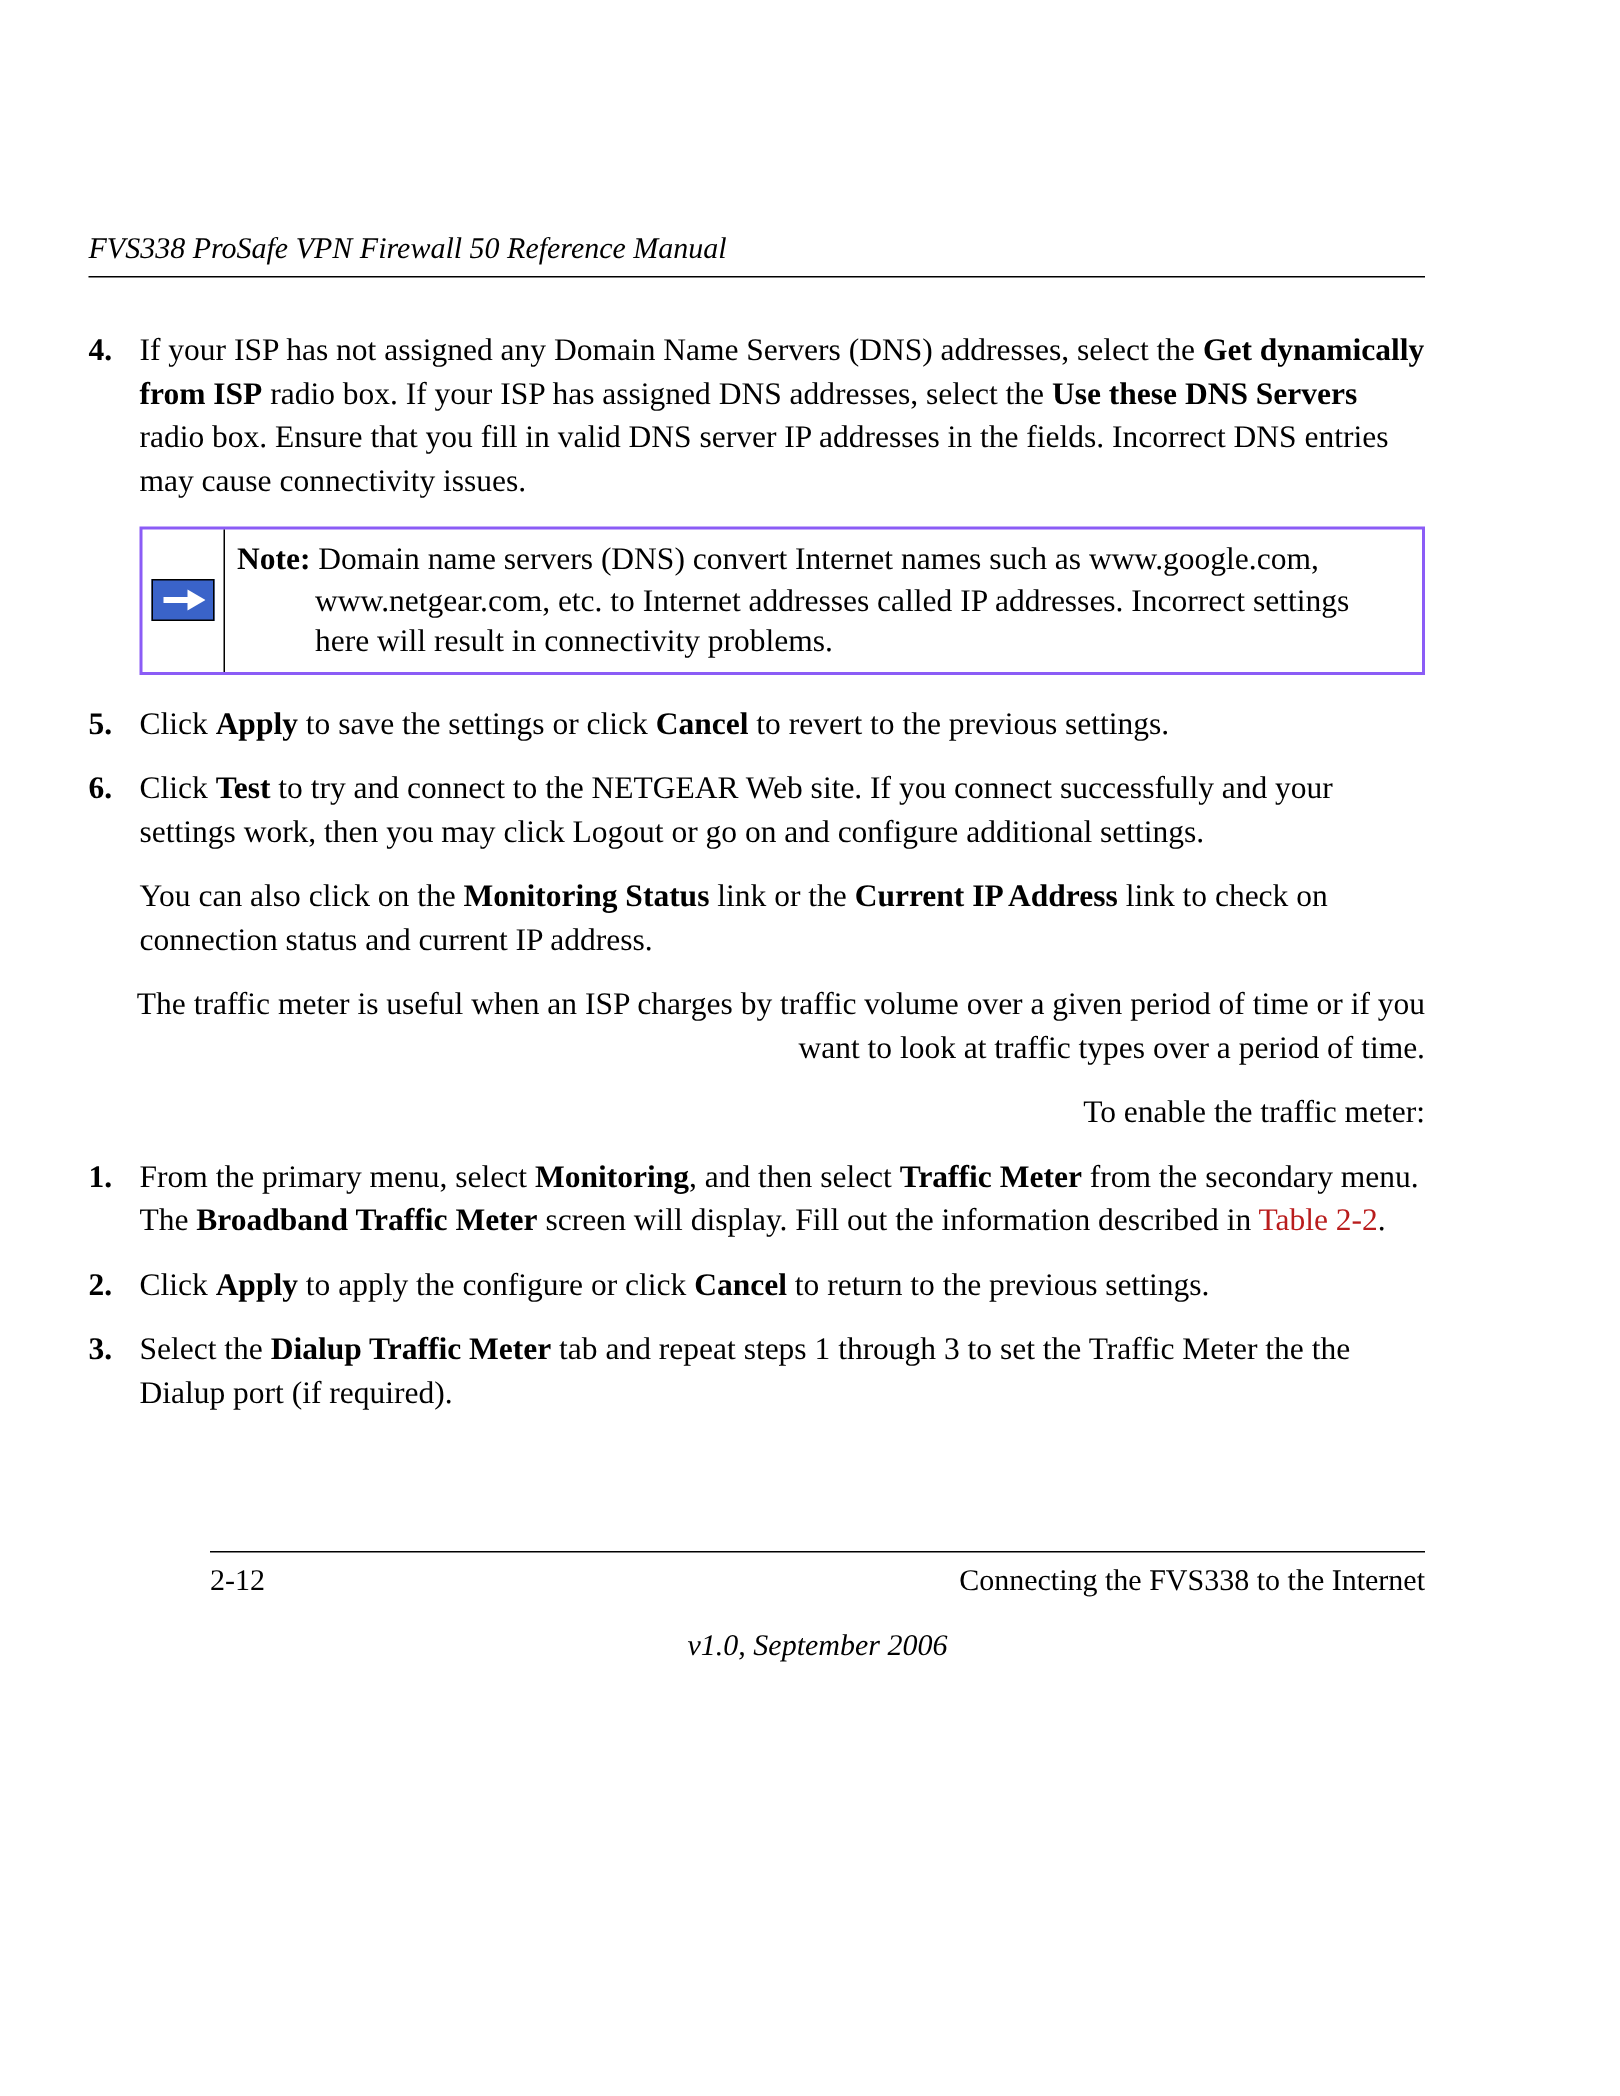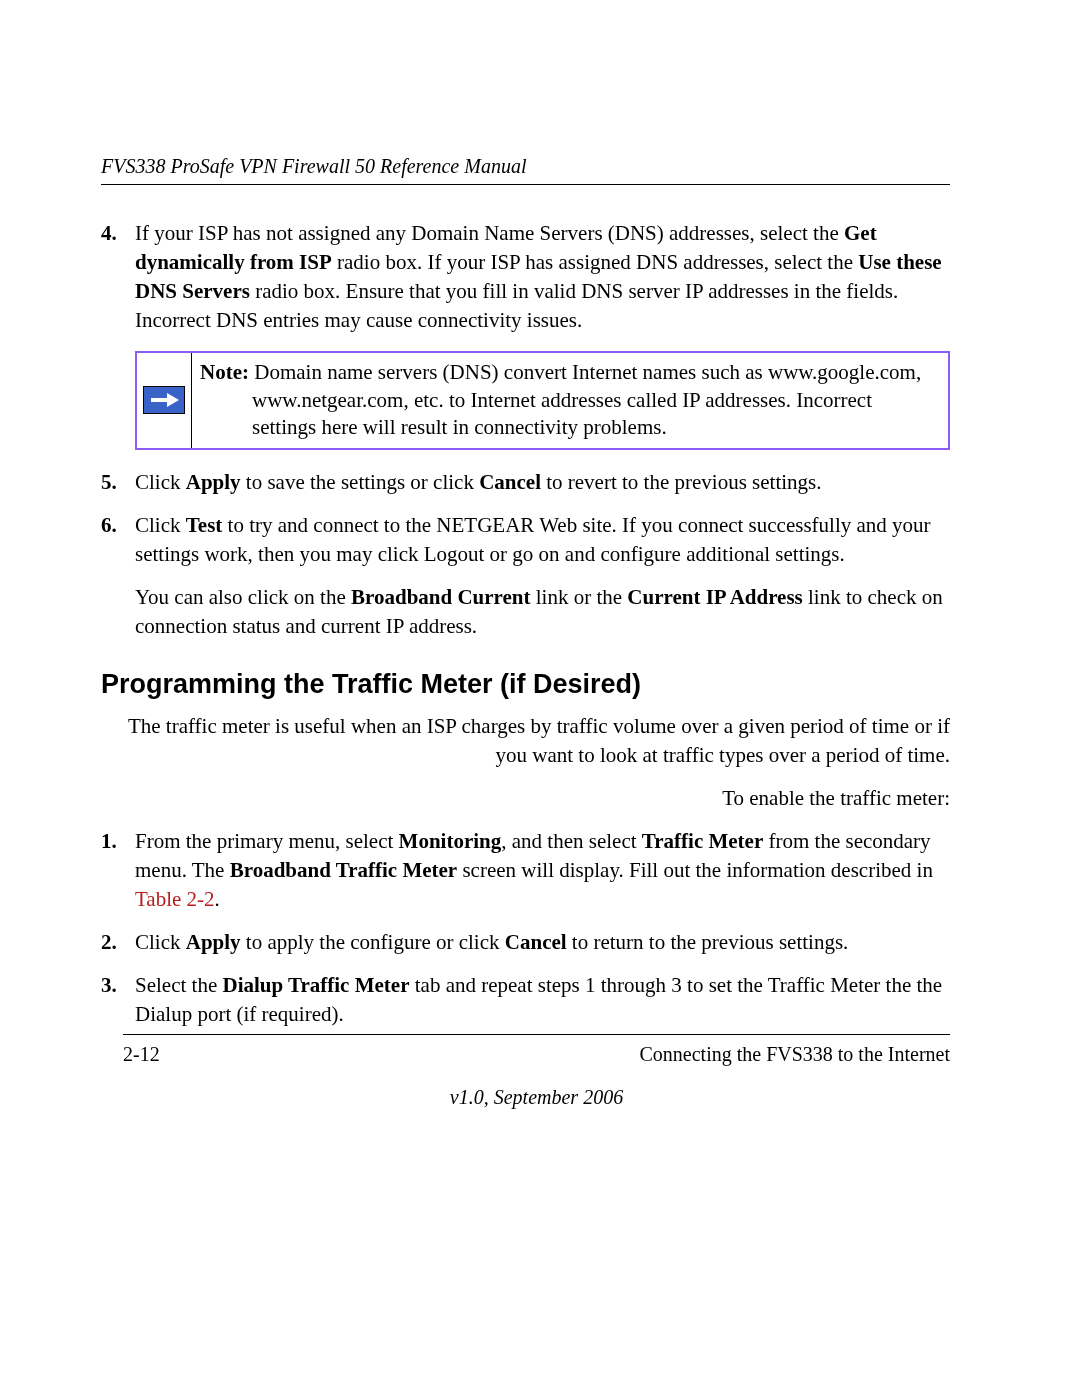--- a/index.html
+++ b/index.html
@@ -8,21 +8,21 @@
     background: #ffffff;
     width: 1080px;
     font-family: "Times New Roman", Times, serif;
     color: #000;
   }
   .page {
     width: 1080px;
     height: 1397px;
     position: relative;
     box-sizing: border-box;
-    padding: 155px 130px 0 101px;
+    padding: 155px 130px 0 59px;
   }
   .running-header {
     font-style: italic;
     font-size: 20px;
     padding-bottom: 6px;
     border-bottom: 1.5px solid #000;
     margin-bottom: 34px;
   }
   ol.steps {
     margin: 0;
@@ -95,21 +95,21 @@
     line-height: 1.38;
     margin: 0 0 14px 0;
     text-align: right;
   }
   a.xref {
     color: #b91c1c;
     text-decoration: none;
   }
   .footer {
     position: absolute;
-    left: 123px;
+    left: 140px;
     right: 130px;
     top: 1034px;
   }
   .footer-rule {
     border-top: 1.5px solid #000;
     height: 0;
   }
   .footer-line {
     display: flex;
     justify-content: space-between;
@@ -159,27 +159,26 @@
       <span class="num">5.</span>
       <span class="txt">
         <span>Click </span><b>Apply</b><span> to save the settings or click </span><b>Cancel</b><span> to revert to the previous settings.</span>
       </span>
     </li>
     <li>
       <span class="num">6.</span>
       <span class="txt">
         <span>Click </span><b>Test</b><span> to try and connect to the NETGEAR Web site. If you connect successfully and your settings work, then you may click Logout or go on and configure additional settings.</span>
         <span class="follow-para" style="margin-left:0; display:block;">
-          <span>You can also click on the </span><b>Broadband Current</b><span> link or the </span><b>Current IP Address</b><span> link to check on connection status and current IP address.</span>
+          <span>You can also click on the </span><b>Monitoring Status</b><span> link or the </span><b>Current IP Address</b><span> link to check on connection status and current IP address.</span>
         </span>
       </span>
     </li>
   </ol>
 
-  <h2 class="section">Programming the Traffic Meter (if Desired)</h2>
 
   <p class="body">The traffic meter is useful when an ISP charges by traffic volume over a given period of time or if you want to look at traffic types over a period of time.</p>
   <p class="body">To enable the traffic meter:</p>
 
   <ol class="steps">
     <li>
       <span class="num">1.</span>
       <span class="txt">
         <span>From the primary menu, select </span><b>Monitoring</b><span>, and then select </span><b>Traffic Meter</b><span> from the secondary menu. The </span><b>Broadband Traffic Meter</b><span> screen will display. Fill out the information described in </span><a class="xref" href="#">Table 2-2</a><span>.</span>
       </span>

